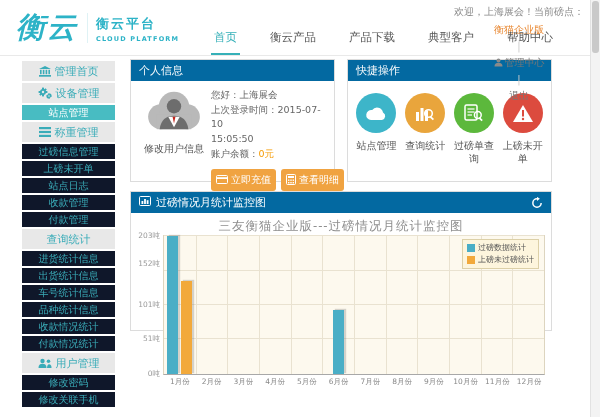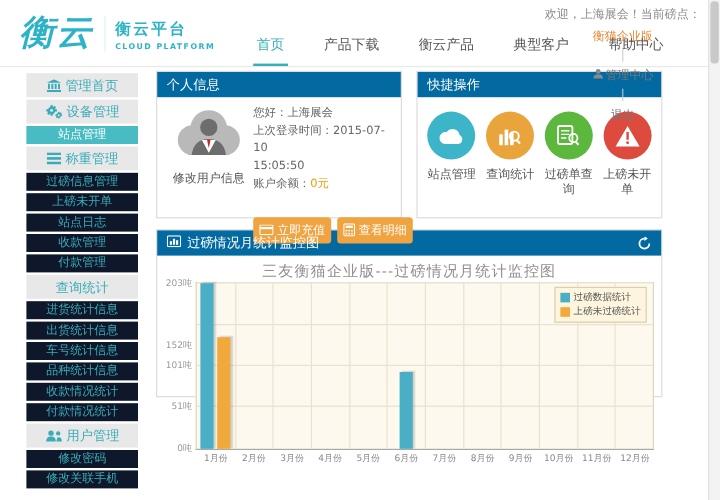--- a/index.html
+++ b/index.html
@@ -39,21 +39,21 @@
   .panel{border:1px solid #dcdcdc;background:#fff;box-sizing:border-box;}
   .panel-head{height:21px;background:#0369a1;color:#fff;font-size:11px;display:flex;align-items:center;gap:5px;padding:0 8px;}
   .panel-row{display:flex;gap:12px;margin-bottom:9px;}
   .profile-panel,.quick-panel{width:205px;height:123px;}
   
   .pf-body{display:flex;padding:7px 6px 0 6px;}
   .pf-left{width:74px;text-align:center;}
   .pf-edit{font-size:10px;color:#555;margin-top:4px;white-space:nowrap;cursor:pointer;}
   .pf-right{flex:1;font-size:9.5px;color:#666;line-height:1.55;min-width:0;}
   .balance-val{color:#f59a00;}
-  .pf-btns{display:flex;gap:5px;margin-top:19px;}
+  .pf-btns{display:flex;gap:5px;margin-top:7px;}
   .btn-orange{background:#f0a341;color:#fff;font-size:10px;padding:4px 5px;border-radius:3px;
     display:flex;align-items:center;gap:3px;border:none;cursor:pointer;font-family:inherit;white-space:nowrap;}
   .btn-icon{display:flex;align-items:center;}
   
   .qa-grid{display:flex;padding:12px 4px 0;text-align:center;}
   .qa-item{flex:1;cursor:pointer;}
   .qa-circle{width:40px;height:40px;border-radius:50%;margin:0 auto;display:flex;align-items:center;justify-content:center;}
   .qa-label{font-size:10px;color:#555;margin-top:6px;line-height:1.3;padding:0 2px;}
   
   .chart-panel{width:422px;height:140px;}
@@ -96,22 +96,22 @@
             <circle cx="4.5" cy="2.5" r="2"></circle>
             <path d="M0.5 8.5 Q0.5 4.8 4.5 4.8 Q8.5 4.8 8.5 8.5 Z"></path>
           </svg></span>
       <span>管理中心</span>
     </span>
     <span class="sep">|</span>
     <span class="wlink">退出</span>
   </div>
   <div class="nav">
       <div class="nav-item active">首页</div>
+      <div class="nav-item">衡云产品</div>
       <div class="nav-item">产品下载</div>
-      <div class="nav-item">衡云产品</div>
       <div class="nav-item">典型客户</div>
       <div class="nav-item">帮助中心</div>
     </div>
 </div>
 
 <div class="page">
   <div class="sidebar">
       <div class="side-section">
         <span class="side-icon">
           <svg width="12" height="11" viewBox="0 0 12 11" fill="#3aacb8">
@@ -330,21 +330,21 @@
             </svg>
         </span>
       </div>
       <div class="chart-body">
         <div class="chart-title">三友衡猫企业版---过磅情况月统计监控图</div>
         <div class="plot-row">
           <div class="yaxis">
               <div class="ytick" style="bottom: -4px;">0吨</div>
               <div class="ytick" style="bottom: 30.67px;">51吨</div>
               <div class="ytick" style="bottom: 64.6601px;">101吨</div>
-              <div class="ytick" style="bottom: 82px;">152吨</div>
+              <div class="ytick" style="bottom: 106px;">152吨</div>
               <div class="ytick" style="bottom: 134px;">203吨</div>
             </div>
           <div class="plot" style="background: rgb(253, 249, 238);">
               <div class="gl-h" style="bottom: 34.67px;"></div>
               <div class="gl-h" style="bottom: 68.6601px;"></div>
               <div class="gl-h" style="bottom: 103.33px;"></div>
               <div class="gl-h" style="bottom: 138px;"></div>
               <div class="gl-v" style="left: 31.6667px;"></div>
               <div class="gl-v" style="left: 63.3333px;"></div>
               <div class="gl-v" style="left: 95px;"></div>

